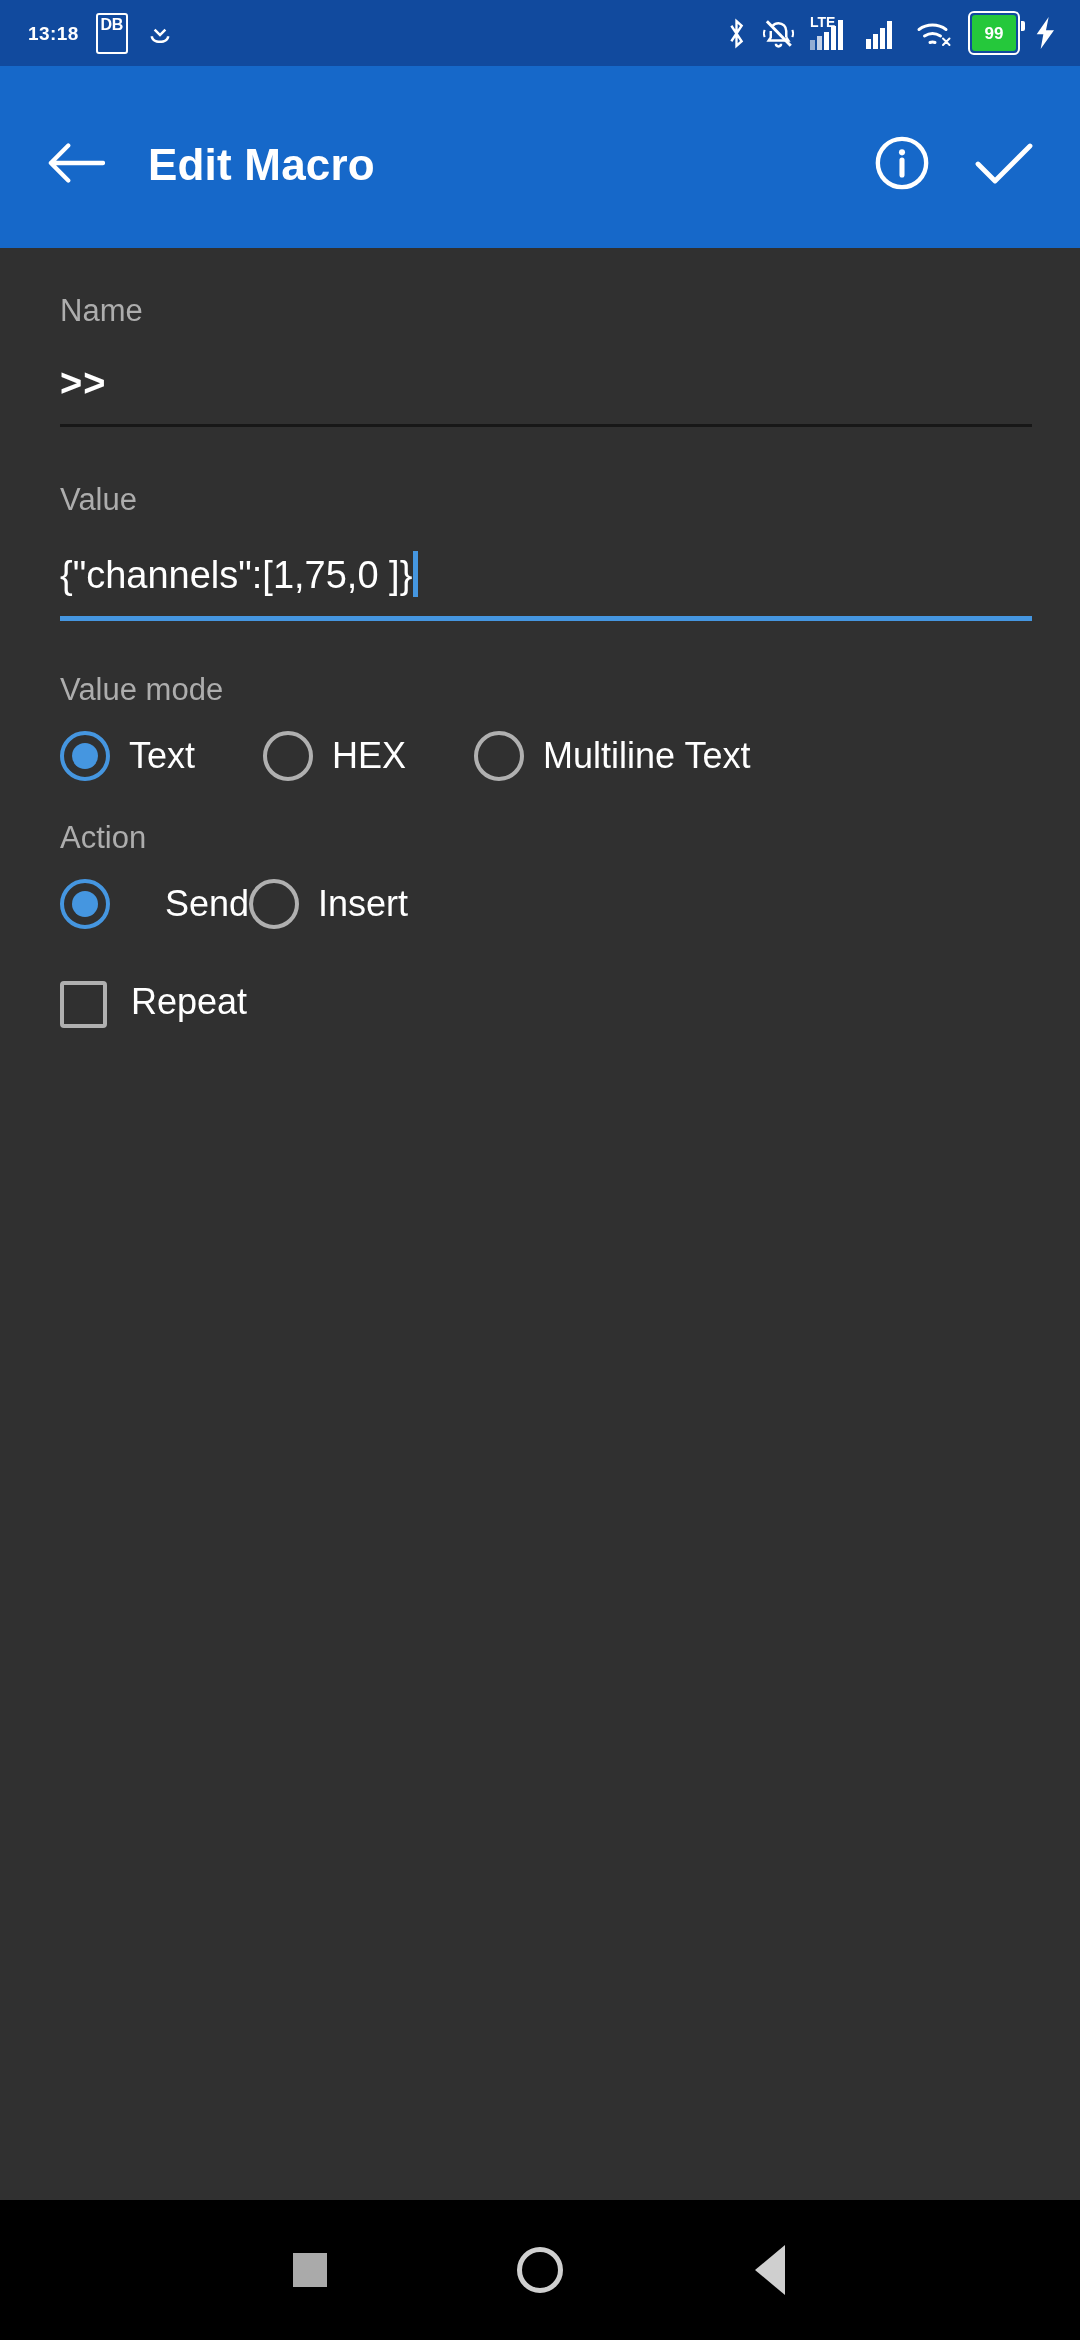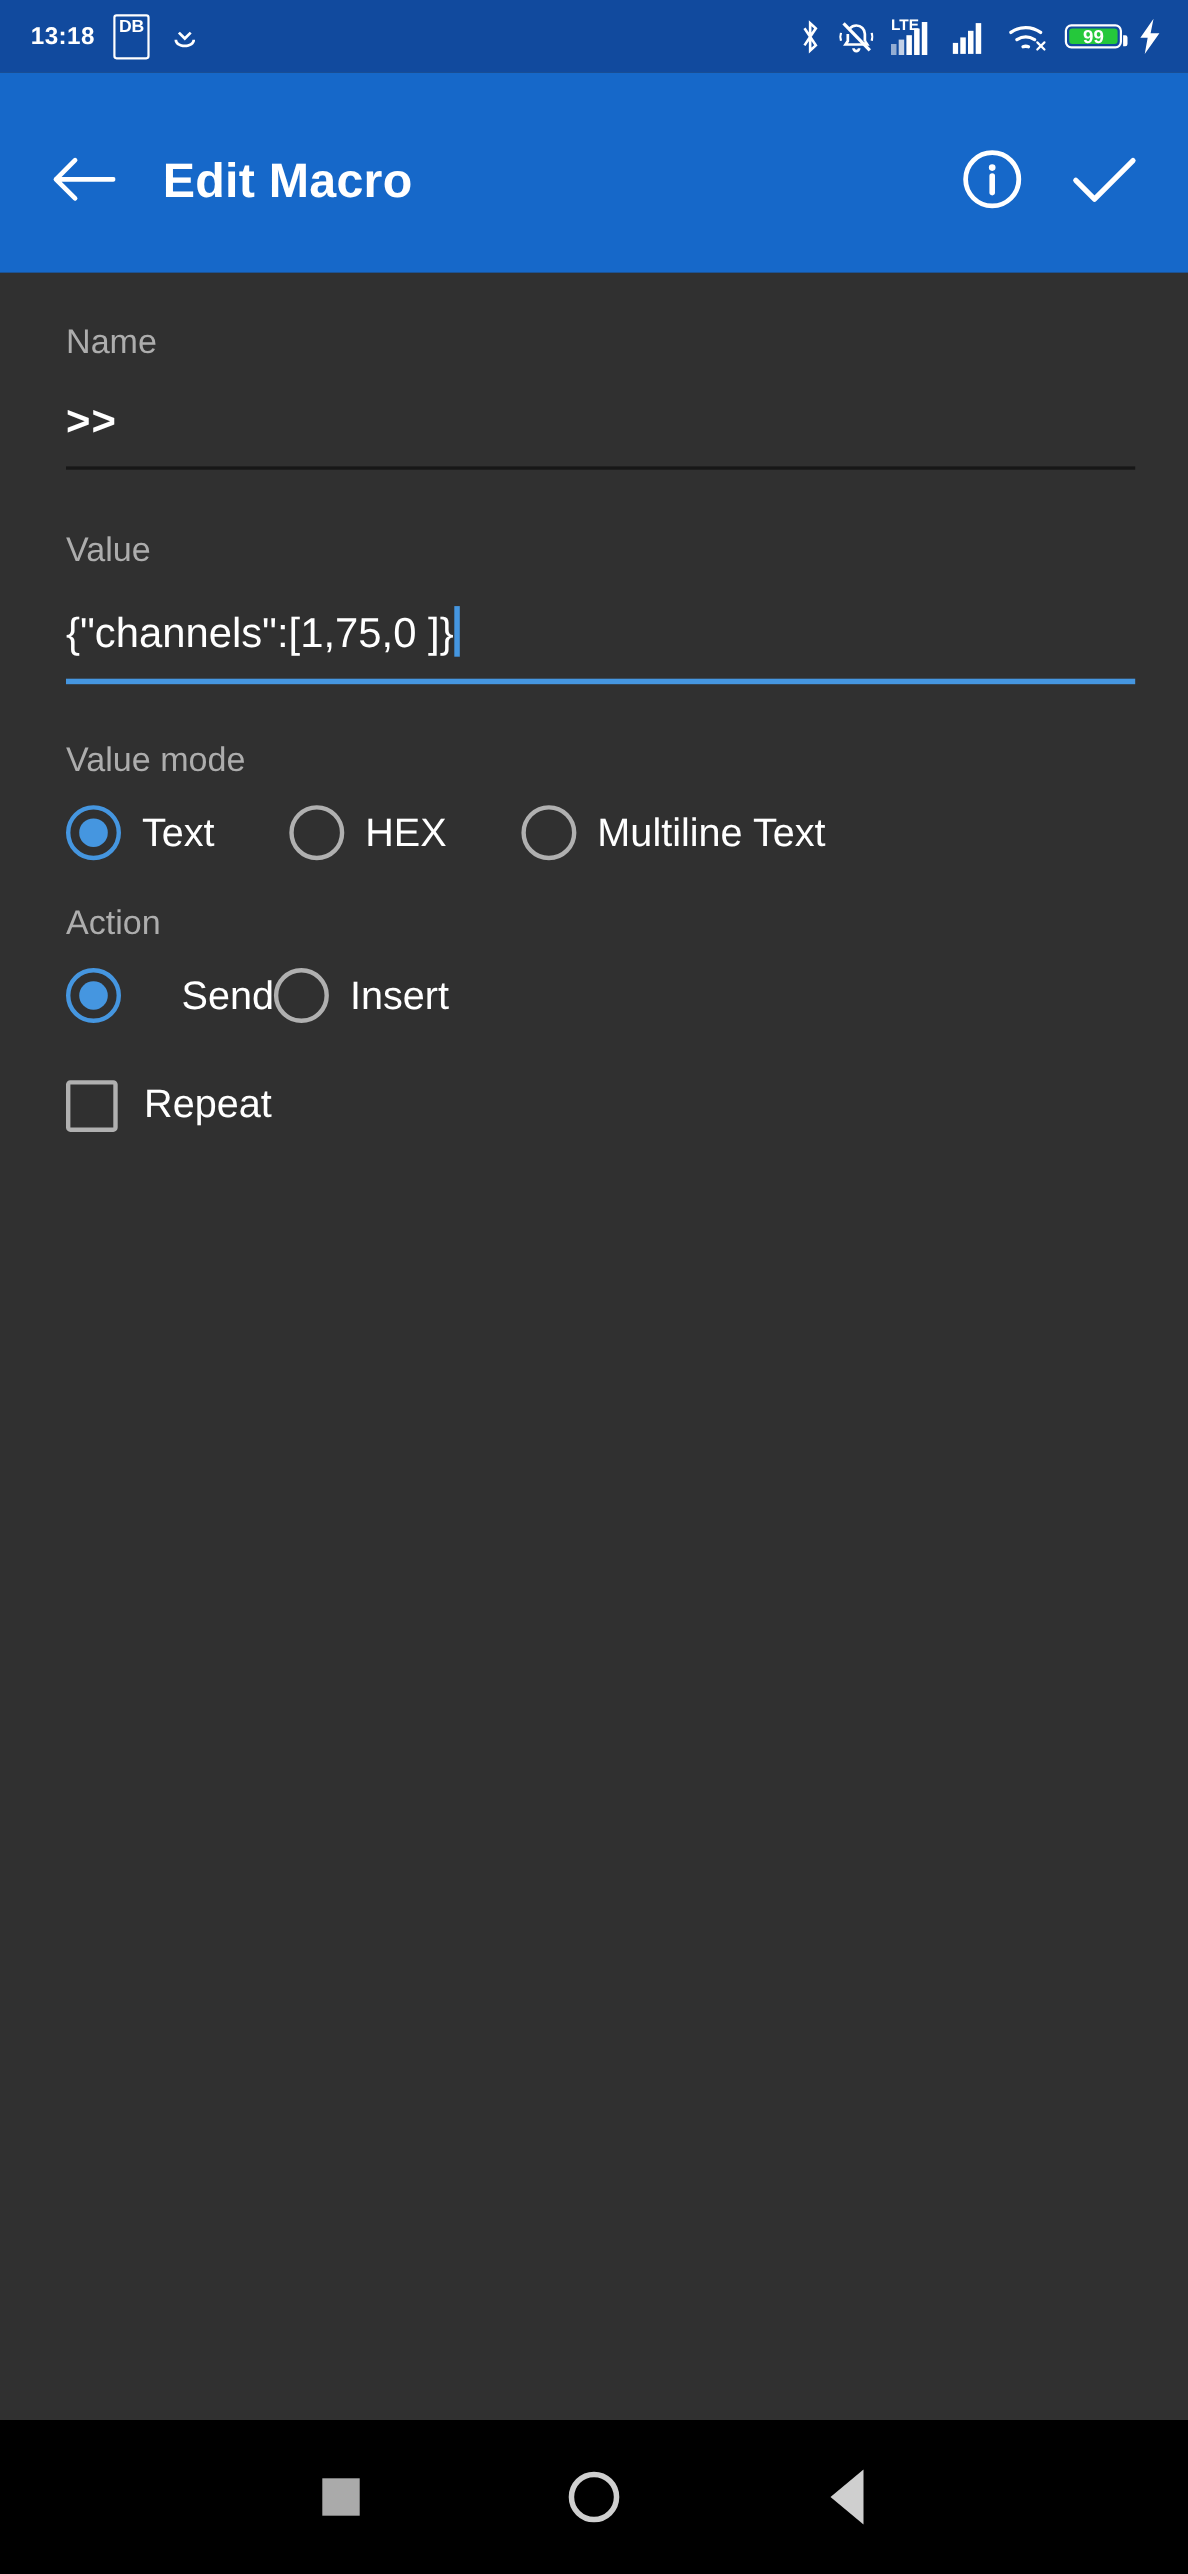--- a/index.html
+++ b/index.html
@@ -13,29 +13,29 @@
   #screen { width:1080px; height:2340px; display:flex; flex-direction:column; position:relative; }
 
   
   .statusbar {
     height:66px; background:#114A9E; flex:0 0 66px;
     display:flex; align-items:center; justify-content:space-between;
     padding:0 22px 0 28px; color:#ffffff;
   }
   .sb-left { display:flex; align-items:center; gap:17px; }
   .sb-right { display:flex; align-items:center; gap:14px; }
-  .sb-clock { font-size:22px; font-weight:bold; letter-spacing:0.4px; line-height:1; }
+  .sb-clock { font-size:19px; font-weight:bold; letter-spacing:0.4px; line-height:1; }
   .sb-ico { display:flex; align-items:center; justify-content:center; }
   .db-badge {
     border:2.5px solid #fff; border-radius:3px;
     font-size:16px; font-weight:bold; line-height:1;
     padding:2px 3px 19px 3px; letter-spacing:-0.3px;
   }
   .batt {
-    position:relative; width:52px; height:22px;
+    position:relative; width:52px; height:44px;
     border:2.5px solid #ffffff; border-radius:6px;
     display:flex; align-items:center; justify-content:center;
   }
   .batt::after {
     content:""; position:absolute; right:-7px; top:8px;
     width:4px; height:10px; background:#fff; border-radius:0 2px 2px 0;
   }
   .batt .fill {
     position:absolute; left:2px; top:2px; bottom:2px; right:2px;
     background:#25C83B; border-radius:3px;

